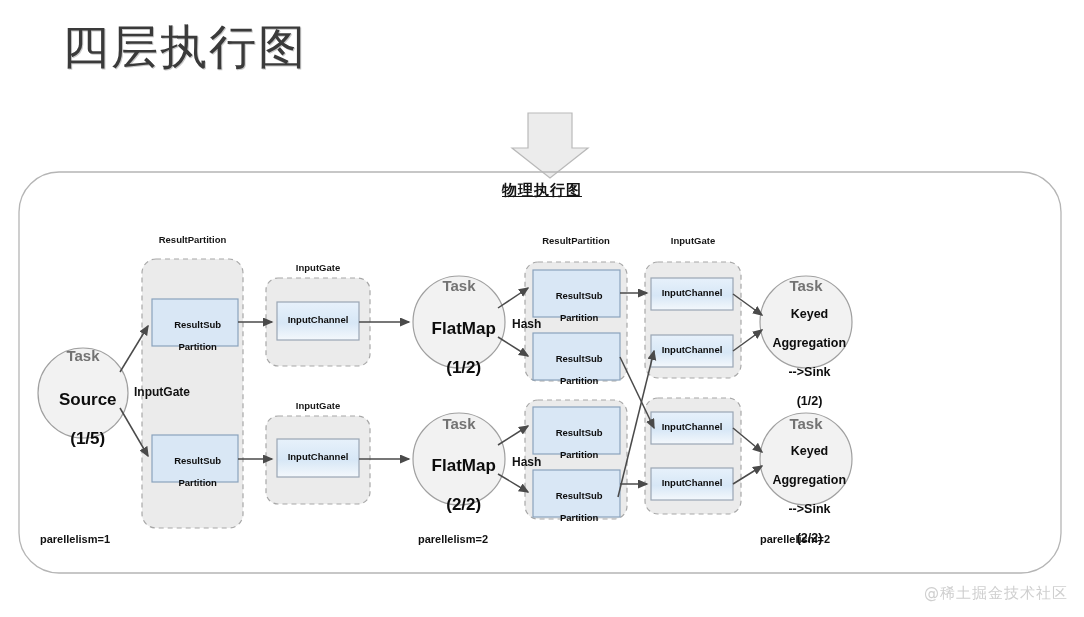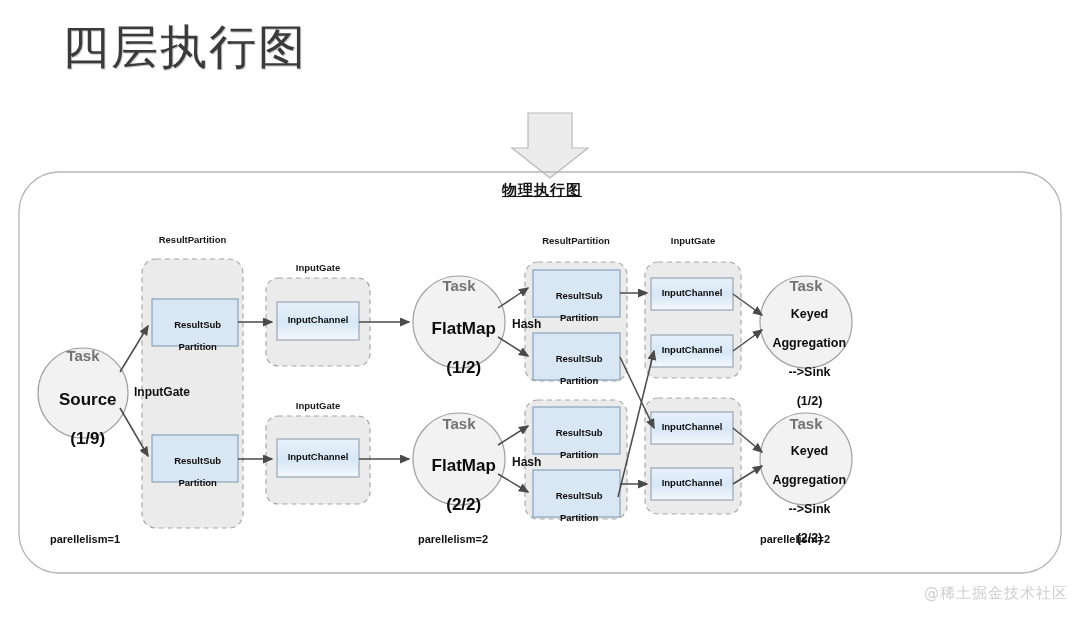--- a/index.html
+++ b/index.html
@@ -239,21 +239,21 @@
 <div class="lbl node-text" style="left:651px; top:478px; width:82px;">InputChannel</div>
 
 <div class="lbl task-title" style="left:38px; top:320px; width:90px;">Task</div>
 <div class="lbl task-title" style="left:414px; top:250px; width:90px;">Task</div>
 <div class="lbl task-title" style="left:414px; top:388px; width:90px;">Task</div>
 <div class="lbl task-title" style="left:761px; top:250px; width:90px;">Task</div>
 <div class="lbl task-title" style="left:761px; top:388px; width:90px;">Task</div>
 
 <div class="lbl circle-text-lg" style="left:33px; top:370px; width:100px;">
   <span>Source</span><br>
-  <span>(1/9)</span>
+  <span>(1/5)</span>
 </div>
 
 <div class="lbl circle-text-lg" style="left:405px; top:299px; width:108px;">
   <span>FlatMap</span><br>
   <span>(1/2)</span>
 </div>
 <div class="lbl circle-text-lg" style="left:405px; top:436px; width:108px;">
   <span>FlatMap</span><br>
   <span>(2/2)</span>
 </div>
@@ -268,17 +268,17 @@
   <span>Keyed</span><br>
   <span>Aggregation</span><br>
   <span>--&gt;Sink</span><br>
   <span>(2/2)</span>
 </div>
 
 <div class="lbl edge-label" style="left:134px; top:386px; width:60px; text-align:left;">InputGate</div>
 <div class="lbl edge-label" style="left:512px; top:318px; width:40px; text-align:left;">Hash</div>
 <div class="lbl edge-label" style="left:512px; top:456px; width:40px; text-align:left;">Hash</div>
 
-<div class="lbl parellelism" style="left:50px; top:533px; width:160px; text-align:left;">parellelism=1</div>
+<div class="lbl parellelism" style="left:40px; top:533px; width:160px; text-align:left;">parellelism=1</div>
 <div class="lbl parellelism" style="left:418px; top:533px; width:160px; text-align:left;">parellelism=2</div>
 <div class="lbl parellelism" style="left:760px; top:533px; width:160px; text-align:left;">parellelism=2</div>
 
 <div class="watermark">@稀土掘金技术社区</div>
 
 </body></html>

